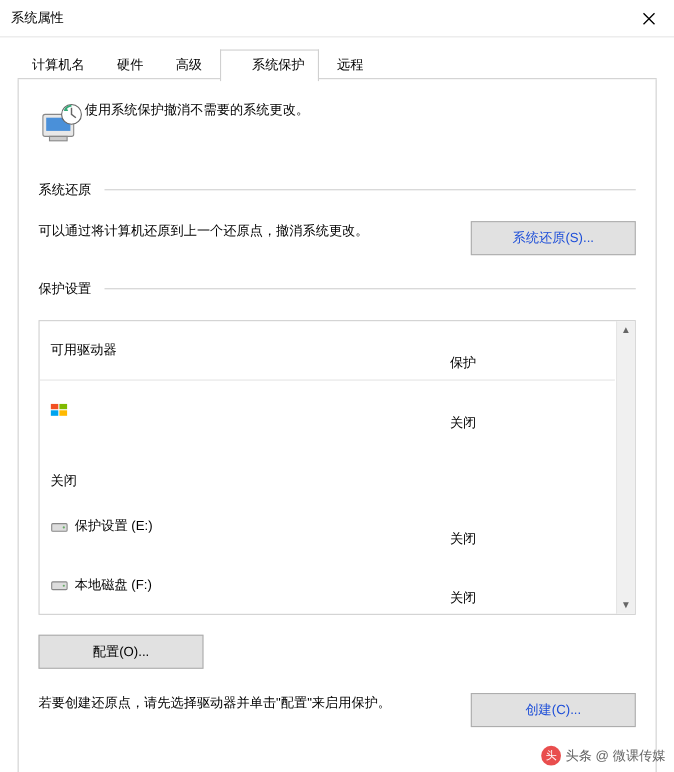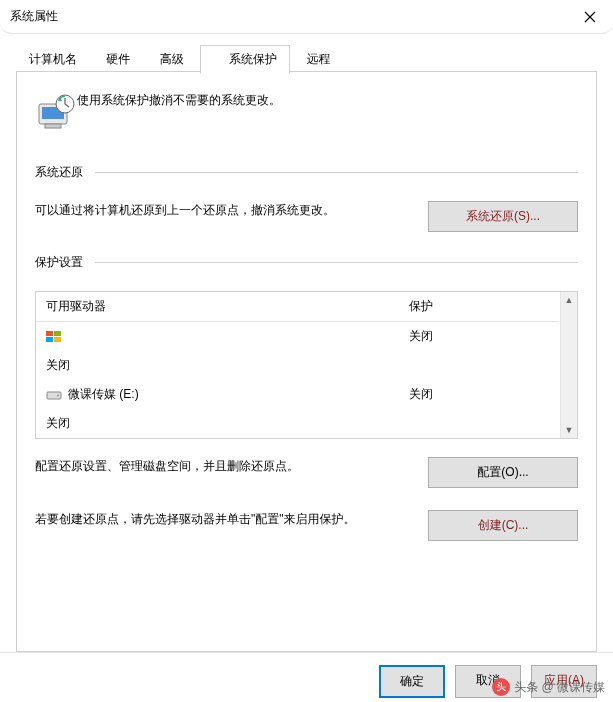--- a/index.html
+++ b/index.html
@@ -12,21 +12,20 @@
     height: 702px;
     overflow: hidden;
     color: #000;
   }
   .titlebar {
     height: 34px;
     display: flex;
     align-items: center;
     border-bottom: 1px solid #e5e5e5;
     padding-left: 10px;
-    border-radius: 11px;
   }
   .titlebar .title { flex:1; font-size:12px; }
   .titlebar .close {
     width: 46px; height: 34px;
     display:flex; align-items:center; justify-content:center;
     font-size:16px;
   }
   .content {
     padding: 10px 16px 0 16px;
   }
@@ -70,34 +69,34 @@
   .row .desc { flex:1; line-height:1.6; }
   .btn {
     border:1px solid #adadad;
     background:#e1e1e1;
     padding:6px 0;
     width:150px;
     text-align:center;
     font-size:12px;
     cursor:default;
   }
-  .btn.disabled { color:#7f1d1d; }
+  .btn.disabled { color:#1d4ed8; }
   .drive-box {
     border:1px solid #d0d0d0;
     position:relative;
     padding-right:18px;
     margin-bottom:18px;
   }
   .drive-header, .drive-row {
     display:flex;
     padding:6px 10px;
   }
   .drive-header { border-bottom:1px solid #e5e5e5; }
   .col-name { flex:1; display:flex; align-items:center; gap:6px; }
-  .col-prot { width:140px; }
+  .col-prot { width:140px;margin-top:24px; }
   .scrollbar {
     position:absolute;
     right:0; top:0; bottom:0;
     width:17px;
     background:#f0f0f0;
     border-left:1px solid #e5e5e5;
     display:flex; flex-direction:column;
     align-items:center;
     justify-content:space-between;
   }
@@ -206,37 +205,45 @@
         </div>
 
         <div class="drive-row">
           <span class="col-name">
             <span class="drive-icon">
               <svg width="16" height="12" viewBox="0 0 16 12">
                   <rect x="1" y="3" width="14" height="7" rx="1" fill="#ddd" stroke="#888"></rect>
                   <circle cx="12" cy="6.5" r="1" fill="#6a6"></circle>
                 </svg>
             </span>
-            <span>微课传媒 (E:)</span>
+            <span>保护设置 (E:)</span>
           </span>
           <span class="col-prot">关闭</span>
         </div>
 
         <div class="drive-row">
+          <span class="col-name">
+            <span class="drive-icon">
+              <svg width="16" height="12" viewBox="0 0 16 12">
+                  <rect x="1" y="3" width="14" height="7" rx="1" fill="#ddd" stroke="#888"></rect>
+                  <circle cx="12" cy="6.5" r="1" fill="#6a6"></circle>
+                </svg>
+            </span>
+            <span>本地磁盘 (F:)</span>
+          </span>
           <span class="col-prot">关闭</span>
         </div>
 
         <div class="scrollbar">
           <span class="arrow">▲</span>
           <span class="arrow">▼</span>
         </div>
       </div>
 
       <div class="row">
-        <span class="desc">配置还原设置、管理磁盘空间，并且删除还原点。</span>
         <div class="btn">配置(O)...</div>
       </div>
 
       <div class="row" style="margin-top:22px;">
         <span class="desc">若要创建还原点，请先选择驱动器并单击"配置"来启用保护。</span>
         <div class="btn disabled">创建(C)...</div>
       </div>
 
     </div>
   </div>

